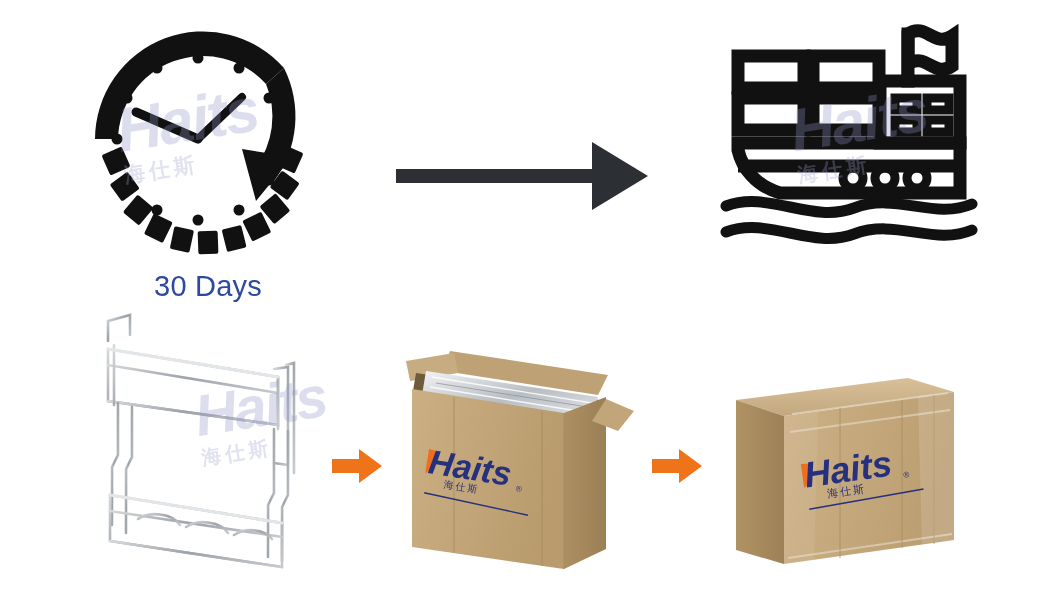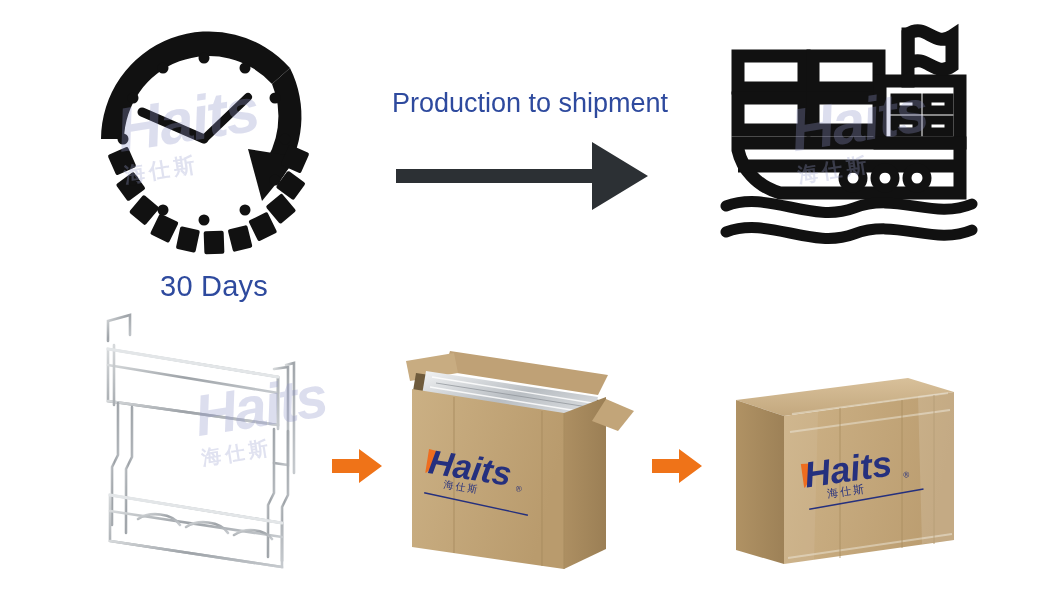--- a/index.html
+++ b/index.html
@@ -6,21 +6,21 @@
   body{
     width:1060px;height:601px;
     background:#ffffff;
     font-family:"Liberation Sans", sans-serif;
     overflow:hidden;
     position:relative;
   }
   .stage{position:absolute;}
 
   
-  #clock-block{left:84px;top:18px;width:260px;height:290px;text-decoration:underline;}
+  #clock-block{left:78px;top:18px;width:260px;height:290px;text-decoration:underline;}
   #clock-icon{position:absolute;left:0;top:0;width:250px;height:235px;}
   #mid-block{left:360px;top:88px;width:340px;height:130px;}
   #ship-block{left:720px;top:18px;width:270px;height:290px;}
   #ship-icon{position:absolute;left:0;top:0;width:260px;height:235px;}
 
   .cap{
     position:absolute;left:0;right:0;text-align:center;
     color:#2e4a9e;font-size:29px;letter-spacing:.2px;
     white-space:nowrap;
   }
@@ -107,21 +107,20 @@
       <g stroke="#111111" stroke-linecap="round">
         <line x1="120" y1="121" x2="58" y2="94" stroke-width="9"></line>
         <line x1="120" y1="121" x2="164" y2="79" stroke-width="8"></line>
       </g>
     </svg>
   </div>
   <div class="cap" id="clock-caption">30 Days</div>
 </div>
 
 <div class="stage" id="mid-block">
-  <div class="head-label">Production to shipment</div>
   <div style="position:absolute;left:36px;top:52px;">
     <svg viewBox="0 0 255 72" width="255" height="72" aria-hidden="true">
       <path d="M0,29 L196,29 L196,2 L252,36 L196,70 L196,43 L0,43 Z" fill="#2c3034"></path>
     </svg>
   </div>
 </div>
 
 <div class="stage" id="ship-block">
   <div id="ship-icon">
     <svg viewBox="0 0 260 235" width="260" height="235" aria-hidden="true">

